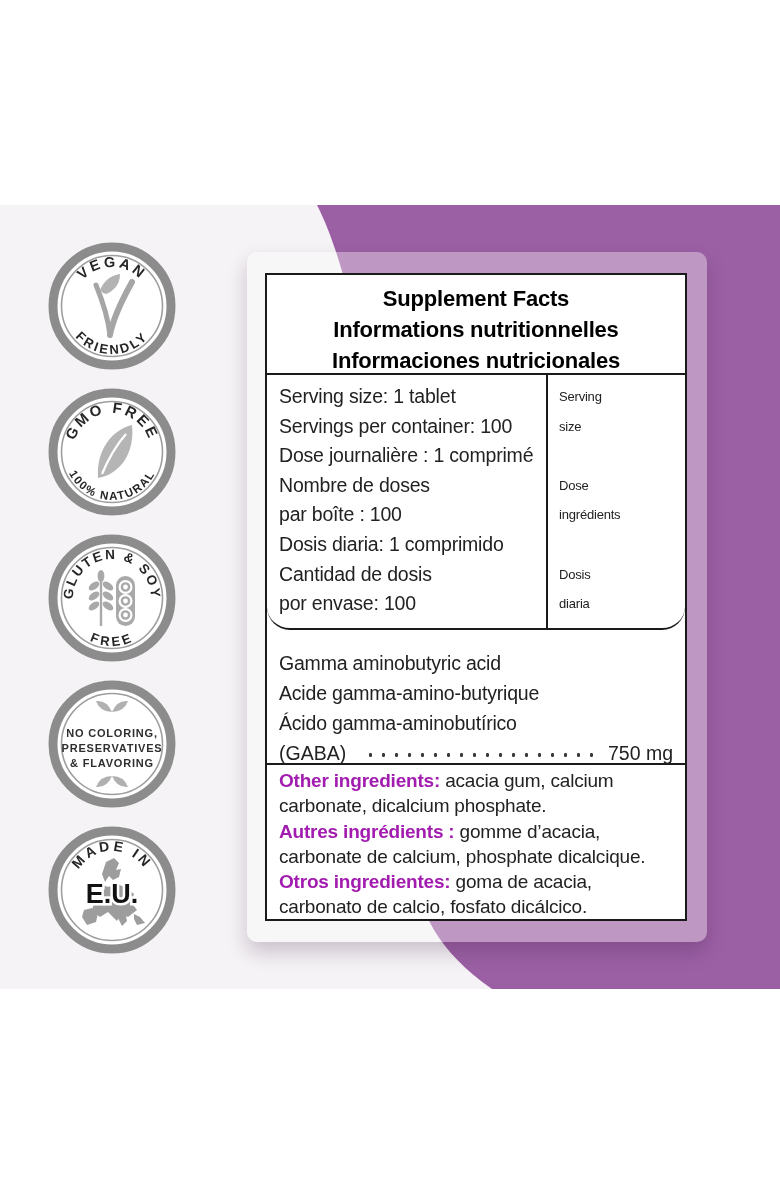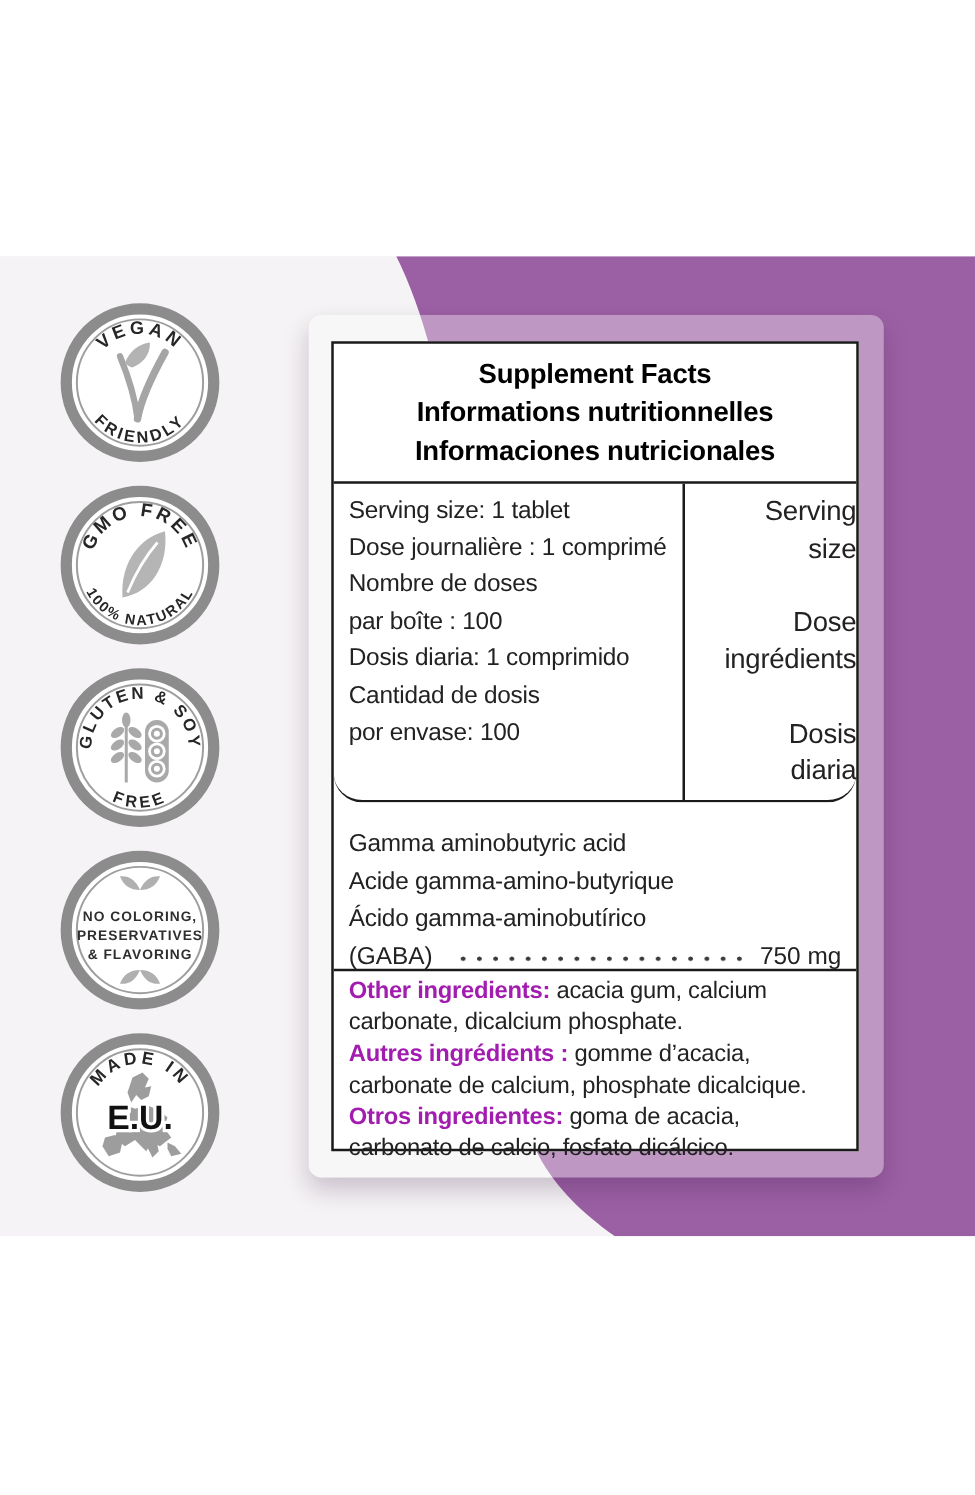--- a/index.html
+++ b/index.html
@@ -14,29 +14,29 @@
   .purple-svg { position:absolute; left:0; top:0; width:780px; height:784px; display:block; }
   .backdrop {
     position:absolute; left:247px; top:47px; width:460px; height:690px;
     background:rgba(255,255,255,0.35); border-radius:10px;
     box-shadow:0 10px 20px rgba(50,15,60,0.22);
   }
   .panel {
     position:absolute; left:265px; top:68px; width:418px; height:644px;
     background:#ffffff; border:2px solid #1a1a1a; color:#222222;
   }
-  .panel-header { height:112px; border-bottom:2px solid #1a1a1a; text-align:center; padding-top:8px; box-sizing:border-box; }
+  .panel-header { height:100px; border-bottom:2px solid #1a1a1a; text-align:center; padding-top:8px; box-sizing:border-box; }
   .panel-header div { font-size:22px; font-weight:bold; color:#000; line-height:31px; letter-spacing:-0.2px; }
   .serving { display:flex; height:255px; border-bottom:2px solid #1a1a1a; box-sizing:border-box;border-radius:23px; }
   .serving-left { flex:1; padding:7px 2px 0 12px; }
   .serving-left div { font-size:19.5px; line-height:29.6px; letter-spacing:-0.2px; white-space:nowrap; }
   .serving-right { width:126px; border-left:2px solid #1a1a1a; padding:7px 0 0 11px; box-sizing:content-box; }
   .serving-right .group { margin-top:29.6px; }
   .serving-right .group:first-child { margin-top:0; }
-  .serving-right div.line { font-size:22px; line-height:29.6px; letter-spacing:-0.2px;text-align:right; }
+  .serving-right div.line { font-size:13px; line-height:29.6px; letter-spacing:-0.2px; }
   .gaba { height:135px; border-bottom:2px solid #1a1a1a; padding:18px 12px 0 12px; box-sizing:border-box; }
   .gaba .line { font-size:19.5px; line-height:30px; letter-spacing:-0.2px; }
   .gaba-row { display:flex; align-items:flex-start; font-size:19.5px; line-height:30px; }
   .leader {
     flex:1; height:16px; margin:0 10px 0 18px; align-self:flex-end;
     background-image:radial-gradient(circle, #3a3a3a 1.7px, rgba(0,0,0,0) 2px);
     background-size:13px 6px; background-repeat:repeat-x; background-position:0 bottom 4px;
   }
   .other { padding:3px 12px 0 12px; }
   .other p { margin:0; font-size:19px; line-height:25.3px; letter-spacing:-0.2px; }
@@ -155,20 +155,21 @@
     <div class="panel">
       <div class="panel-header">
         <div>Supplement Facts</div>
         <div>Informations nutritionnelles</div>
         <div>Informaciones nutricionales</div>
       </div>
 
       <div class="serving">
         <div class="serving-left">
           <div>Serving size: 1 tablet</div>
+          <div>Servings per container: 100</div>
           <div>Dose journalière : 1 comprimé</div>
           <div>Nombre de doses</div>
           <div>par boîte : 100</div>
           <div>Dosis diaria: 1 comprimido</div>
           <div>Cantidad de dosis</div>
           <div>por envase: 100</div>
         </div>
         <div class="serving-right">
           <div class="group">
             <div class="line">Serving</div>

